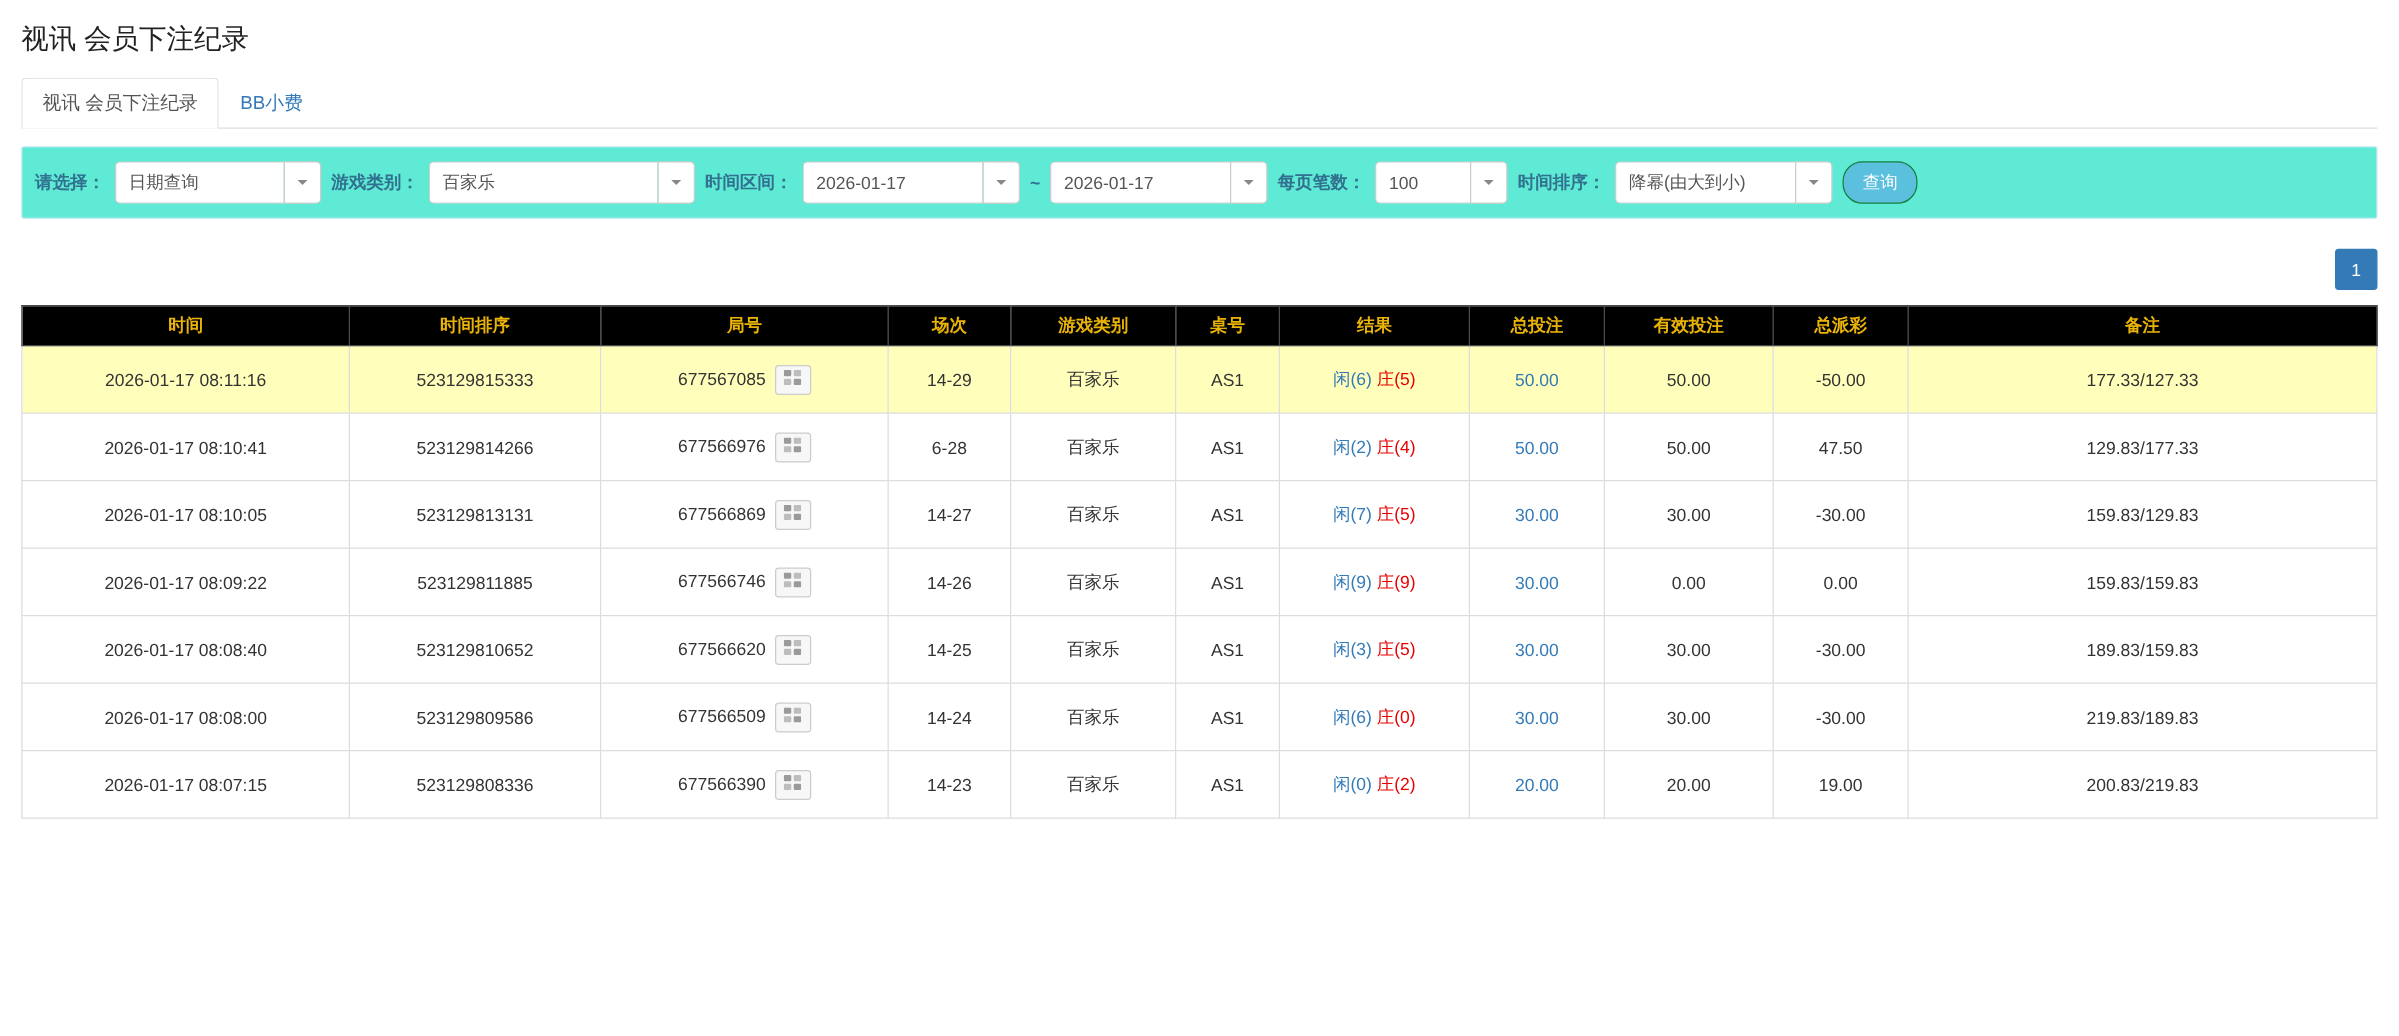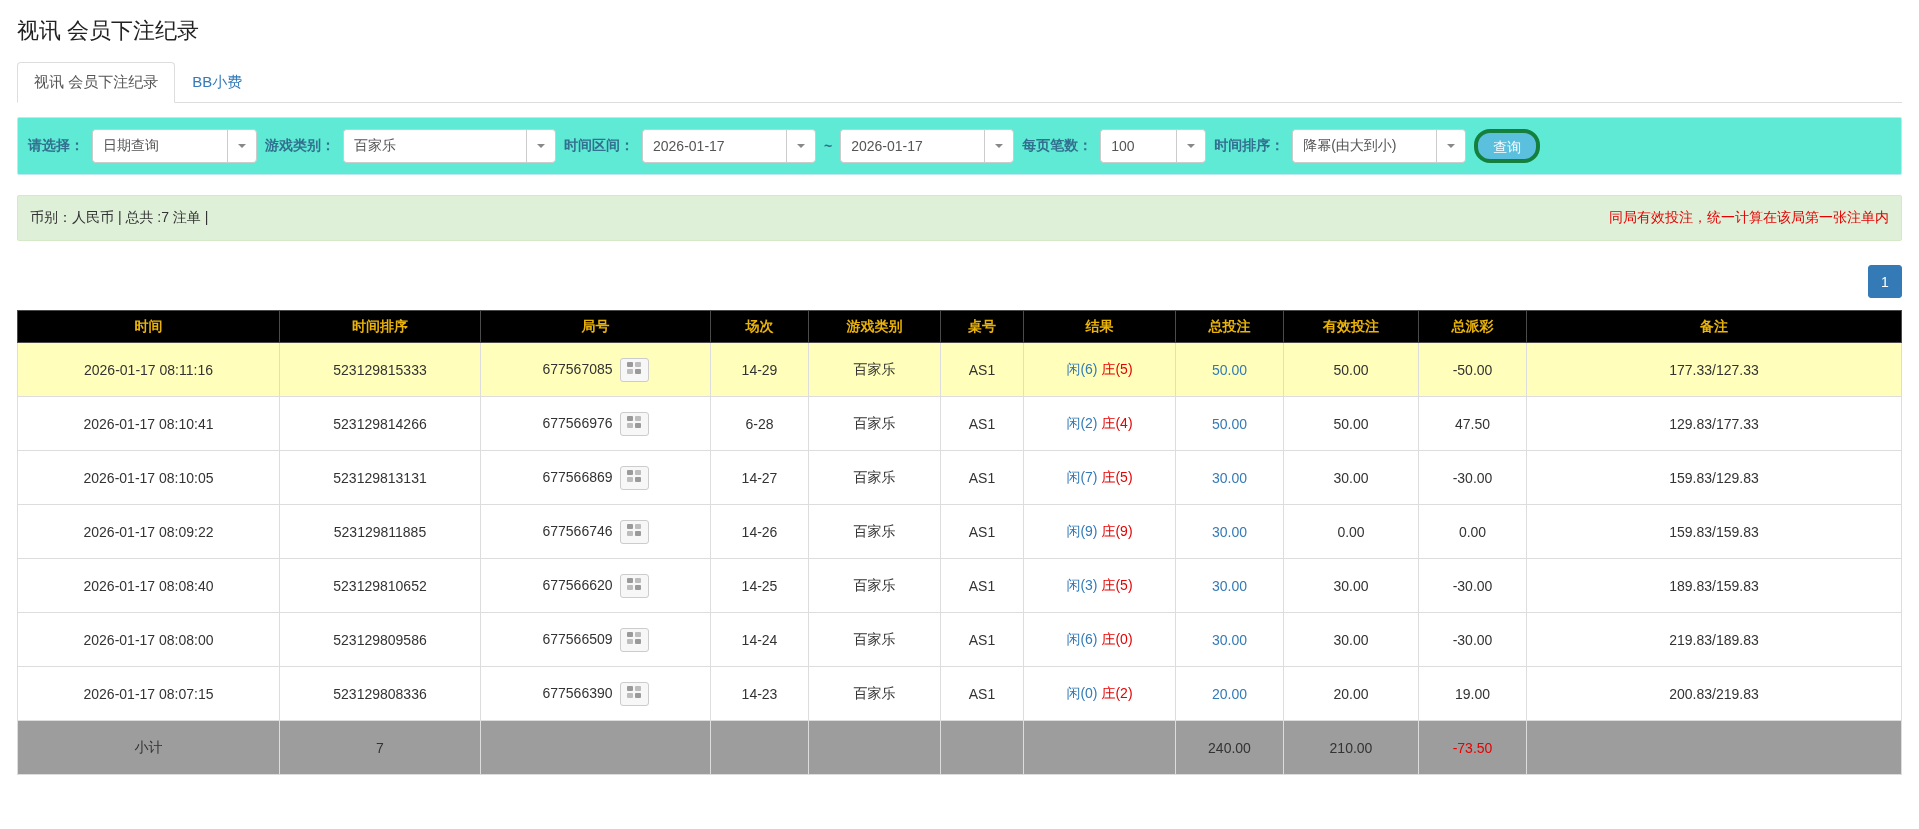--- a/index.html
+++ b/index.html
@@ -34,21 +34,21 @@
     padding: 6px 10px; font-size: 14px; color: #555; background: #fff; outline: none;
     font-family: "Liberation Sans", "DejaVu Sans", sans-serif;
   }
   .caret-btn {
     height: 34px; width: 30px; border: 1px solid #ccc; border-radius: 0 4px 4px 0;
     background: #fff; display: inline-flex; align-items: center; justify-content: center; cursor: pointer;
   }
   .caret { width: 0; height: 0; border-left: 4px solid transparent; border-right: 4px solid transparent; border-top: 4px solid #888; }
   .tilde { color: #31708f; font-weight: bold; }
   .search-btn {
-    height: 34px; padding: 6px 15px; background: #5bc0de; border: 4px solid #15803d;
+    height: 34px; padding: 6px 15px; background: #5bc0de; border: 1px solid #15803d;
     color: #fff; font-size: 14px; border-radius: 16px; cursor: pointer;
     font-family: "Liberation Sans", "DejaVu Sans", sans-serif;
   }
 
   
   .summary-bar {
     margin-top: 20px; background: #dff0d8; border: 1px solid #d6e9c6; border-radius: 2px;
     padding: 13px 12px; display: flex; justify-content: space-between; align-items: center;
     font-size: 14px; color: #333;
   }
@@ -142,24 +142,20 @@
     <span class="combo">
       <input class="combo-input" style="width: 144px;" readonly="" value="降幂(由大到小)">
       <button class="caret-btn">
           <span class="caret"></span>
         </button>
     </span>
 
     <button class="search-btn">查询</button>
   </div>
 
-  <div class="summary-bar">
-    <span>币别：人民币 | 总共 :7 注单 |</span>
-    <span class="summary-note">同局有效投注，统一计算在该局第一张注单内</span>
-  </div>
 
   <div class="pagination-row top">
     <button class="page-btn">1</button>
   </div>
 
   <table class="data-table">
     <colgroup>
       <col style="width:262px">
         <col style="width:201px">
         <col style="width:230px">
@@ -323,29 +319,16 @@
           <td>百家乐</td>
           <td>AS1</td>
           <td><span class="player">闲(0)</span> <span class="banker">庄(2)</span></td>
           <td><span class="bet-link">20.00</span></td>
           <td>20.00</td>
           <td>19.00</td>
           <td>200.83/219.83</td>
         </tr>
       </tbody>
     <tfoot id="table-foot">
-        <tr>
-          <td>小计</td>
-          <td>7</td>
-          <td></td>
-          <td></td>
-          <td></td>
-          <td></td>
-          <td></td>
-          <td>240.00</td>
-          <td>210.00</td>
-          <td class="neg">-73.50</td>
-          <td></td>
-        </tr>
       </tfoot>
   </table>
 
 </div>
 
 </body></html>

